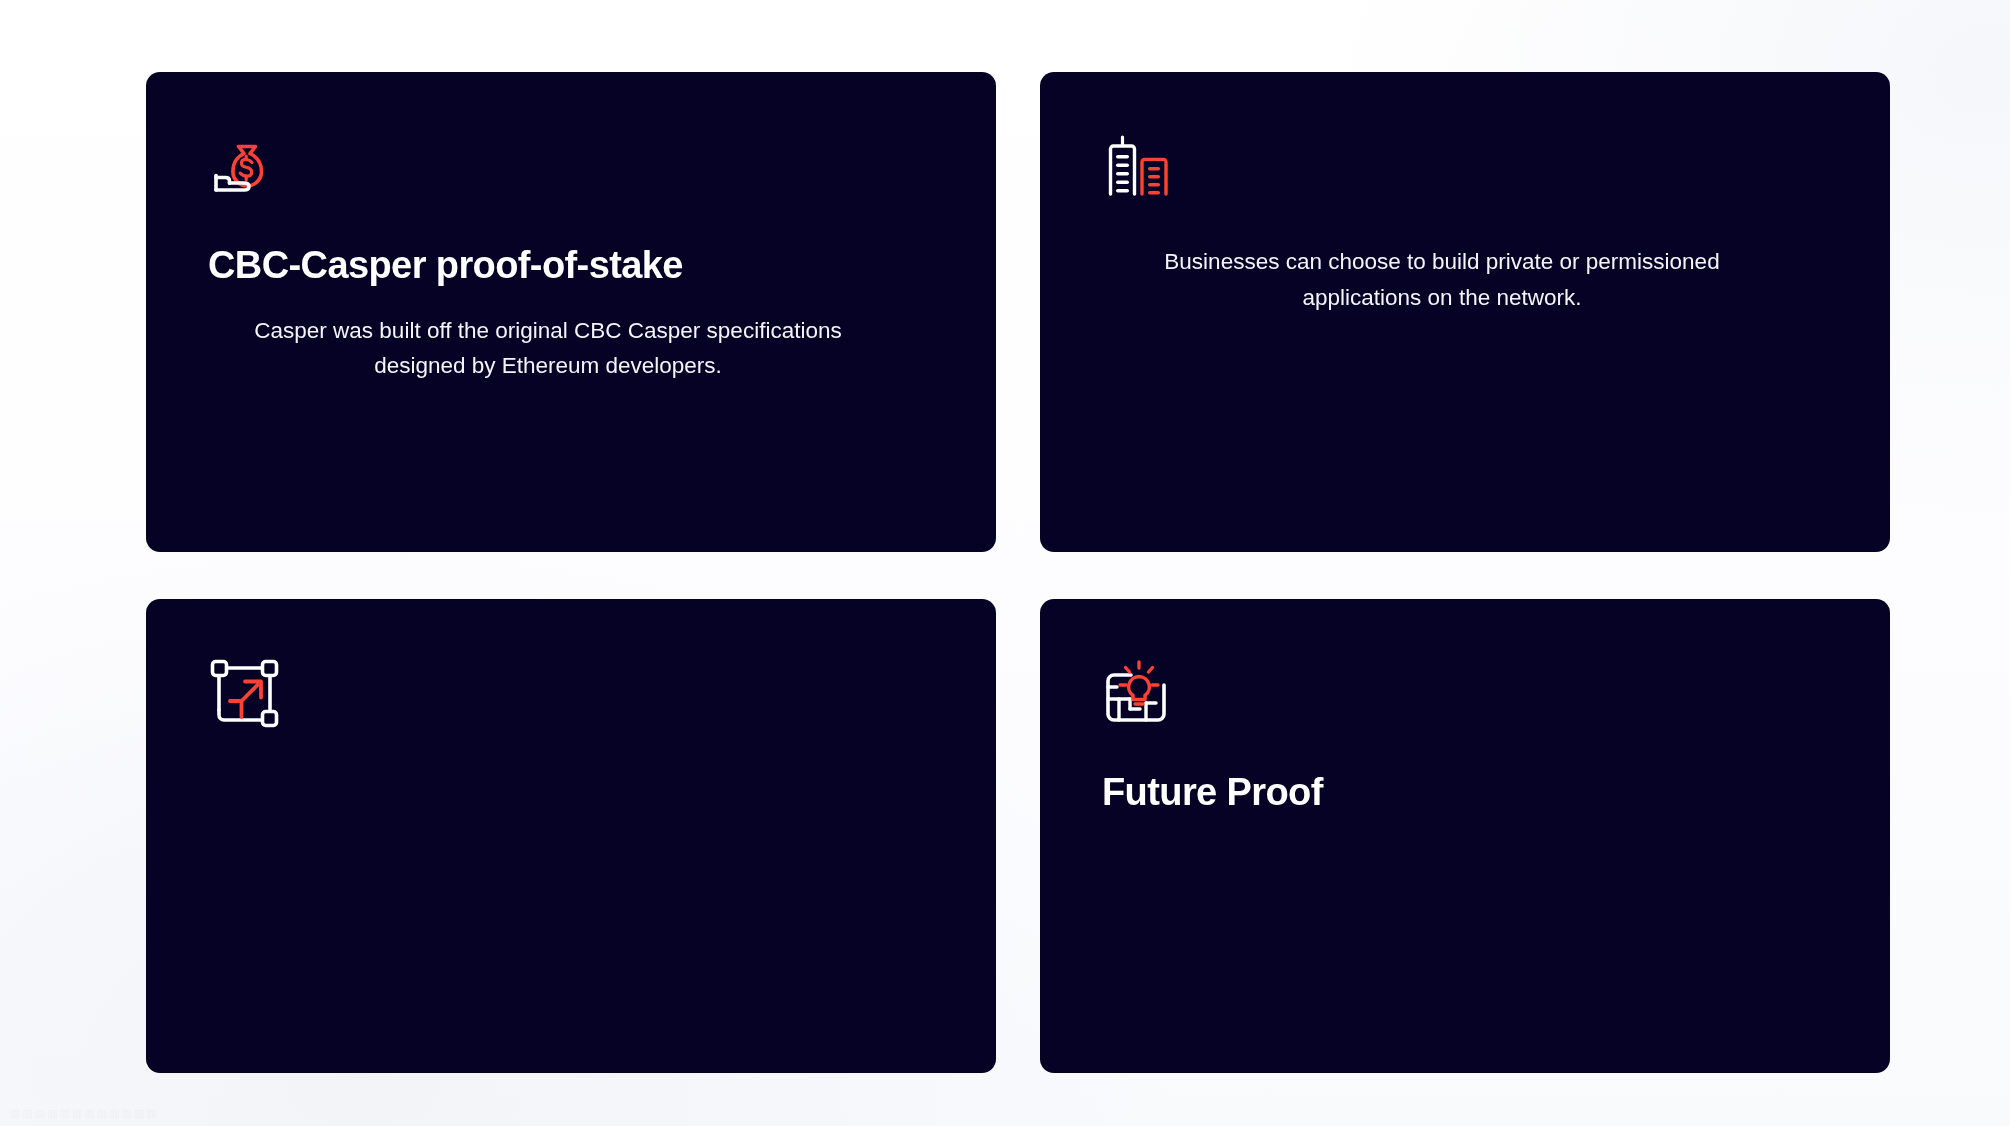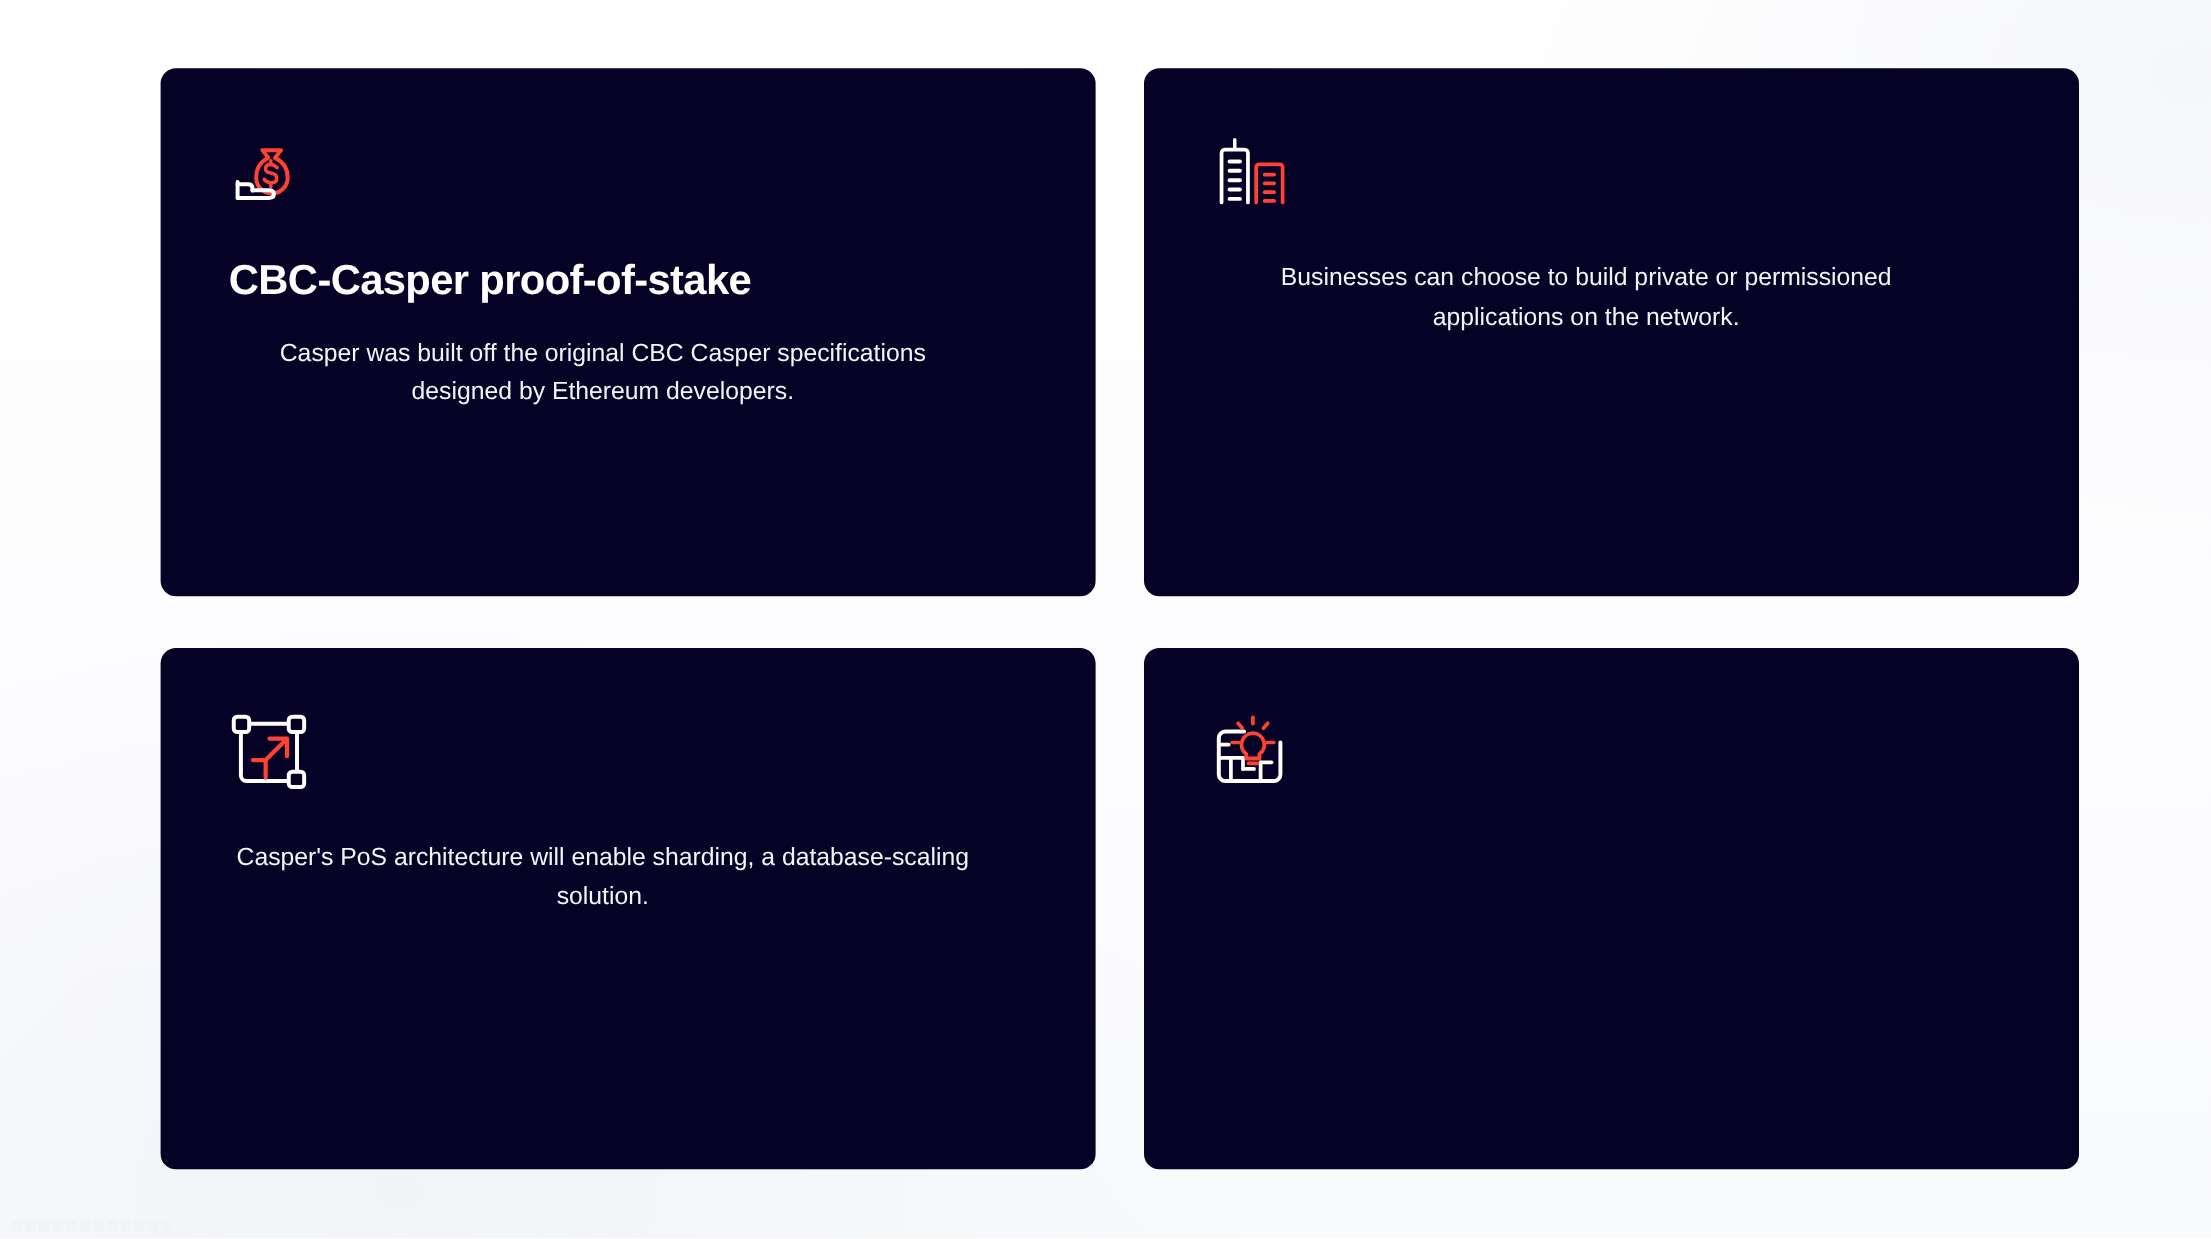--- a/index.html
+++ b/index.html
@@ -24,21 +24,21 @@
     background:
       radial-gradient(1300px 900px at 18% 96%, #f3f4f8 0%, rgba(243,244,248,0) 62%),
       radial-gradient(1100px 820px at 99% 6%,  #f6f7fa 0%, rgba(246,247,250,0) 60%),
       linear-gradient(180deg, #ffffff 0%, #fdfdff 55%, #f9fafc 100%);
     pointer-events: none;
   }
 
   #feature-grid {
     position: absolute;
     left: 146px;
-    top: 62px;
+    top: 72px;
     width: 1724px;
     height: 774px;
     display: grid;
     grid-template-columns: 850px 850px;
     grid-template-rows: 480px 474px;
     column-gap: 44px;
     row-gap: 47px;
   }
 
   .feature-card {
@@ -145,21 +145,20 @@
 
         <rect x="4.5" y="4.5" width="14" height="14" rx="3.2" stroke="#ffffff" stroke-width="3.6"></rect>
         <rect x="54.5" y="4.5" width="14" height="14" rx="3.2" stroke="#ffffff" stroke-width="3.6"></rect>
         <rect x="54.5" y="54.5" width="14" height="14" rx="3.2" stroke="#ffffff" stroke-width="3.6"></rect>
 
         <path d="M22 44 h11.5 L52 25.5" stroke="#ff4236" stroke-width="3.8" stroke-linecap="round" stroke-linejoin="round"></path>
         <path d="M33.5 44 v16" stroke="#ff4236" stroke-width="3.8" stroke-linecap="round"></path>
         <path d="M37 24.5 h16 v16" stroke="#ff4236" stroke-width="3.8" stroke-linecap="round" stroke-linejoin="round"></path>
       </svg>
     </span>
-    <p class="card-body">Casper's PoS architecture will enable sharding, a database-scaling solution.</p>
   </div>
 
   <div class="feature-card">
     <span class="card-icon">
       <svg viewBox="0 0 74 74" width="74" height="74" fill="none" aria-hidden="true">
 
         <path d="M62 28 v29 a6 6 0 0 1 -6 6 h-44 a6 6 0 0 1 -6 -6 v-33 a6 6 0 0 1 6 -6 h17" stroke="#ffffff" stroke-width="3.6" stroke-linecap="round" stroke-linejoin="round"></path>
 
         <path d="M6 30 h9" stroke="#ffffff" stroke-width="3.4" stroke-linecap="round"></path>
         <path d="M6 42 h22" stroke="#ffffff" stroke-width="3.4" stroke-linecap="round"></path>
@@ -172,17 +171,18 @@
         <path d="M37 19.5 a10.5 10.5 0 0 1 6 19 v4 h-12 v-4 a10.5 10.5 0 0 1 6 -19 z" stroke="#ff4236" stroke-width="3.5" stroke-linejoin="round" stroke-linecap="round"></path>
         <path d="M33 47 h8" stroke="#ff4236" stroke-width="3.3" stroke-linecap="round"></path>
 
         <path d="M37 5 v6" stroke="#ff4236" stroke-width="3.3" stroke-linecap="round"></path>
         <path d="M23.5 10.5 l4 4.5" stroke="#ff4236" stroke-width="3.3" stroke-linecap="round"></path>
         <path d="M50.5 10.5 l-4 4.5" stroke="#ff4236" stroke-width="3.3" stroke-linecap="round"></path>
         <path d="M18 28 h6" stroke="#ff4236" stroke-width="3.3" stroke-linecap="round"></path>
         <path d="M50 28 h6" stroke="#ff4236" stroke-width="3.3" stroke-linecap="round"></path>
       </svg>
     </span>
+    <h2 class="card-title">Future Proof</h2>
   </div>
 
 </div>
 
 <div id="page-watermark">▥▥▥▥▥▥▥▥▥▥▥▥</div>
 
 </body></html>

